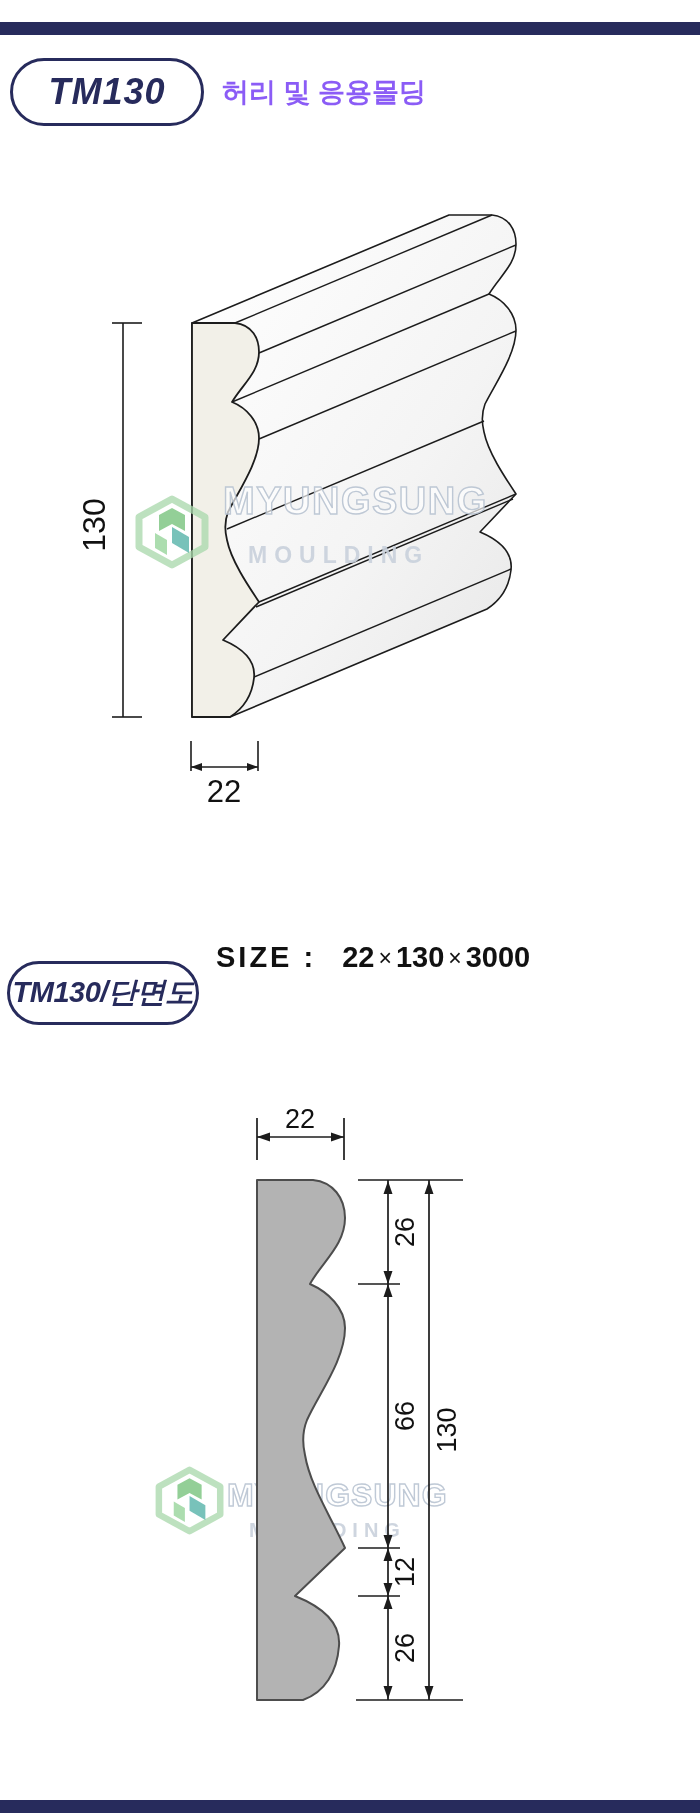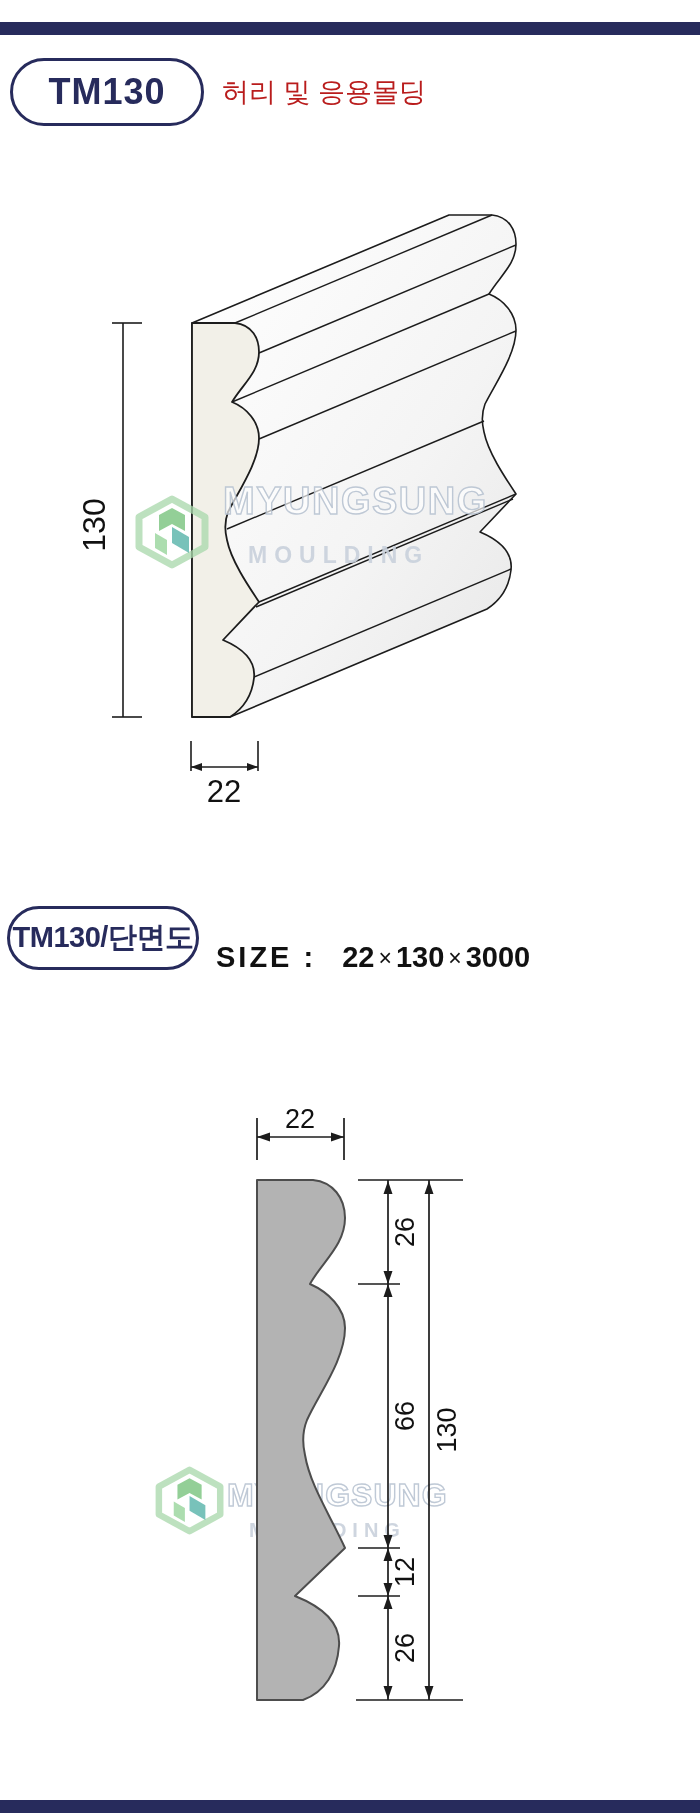--- a/index.html
+++ b/index.html
@@ -6,27 +6,27 @@
   .page{
     position:relative;width:700px;height:1820px;background:#ffffff;overflow:hidden;
     font-family:"Liberation Sans", sans-serif;
   }
   .rule{position:absolute;left:0;width:700px;height:13px;background:#272b5c;}
   .rule.top{top:22px;}
   .rule.bottom{top:1800px;}
   .badge{
     position:absolute;display:flex;align-items:center;justify-content:center;
     border:3.5px solid #272b5c;border-radius:40px;color:#272b5c;font-weight:bold;
-    background:#fff;box-sizing:border-box;
+    background:#fff;box-sizing:border-box;font-style:italic;
   }
   .badge1{left:10px;top:58px;width:194px;height:68px;font-size:36px;letter-spacing:1px;}
-  .badge2{left:7px;top:906px;width:192px;height:64px;font-size:29px;letter-spacing:-0.5px;}
+  .badge2{left:7px;top:961px;width:192px;height:64px;font-size:29px;letter-spacing:-0.5px;}
   .hdr-title{
     position:absolute;left:222px;top:58px;height:68px;display:flex;align-items:center;
-    font-size:27px;font-weight:normal;color:#b91c1c;letter-spacing:0px;
+    font-size:27px;font-weight:bold;color:#8b5cf6;letter-spacing:0px;
   }
   .size-row{
     position:absolute;left:216px;top:925px;height:64px;display:flex;align-items:center;
     font-size:29px;font-weight:bold;color:#111;
   }
   .size-row .lbl{margin-right:26px;letter-spacing:3px;}
   .size-row .times{font-size:23px;font-weight:400;margin:0 4px;position:relative;top:1px;}
   svg{position:absolute;left:0;}
   svg text{font-family:"Liberation Sans", sans-serif;}
   .dimtxt{fill:#111;}

